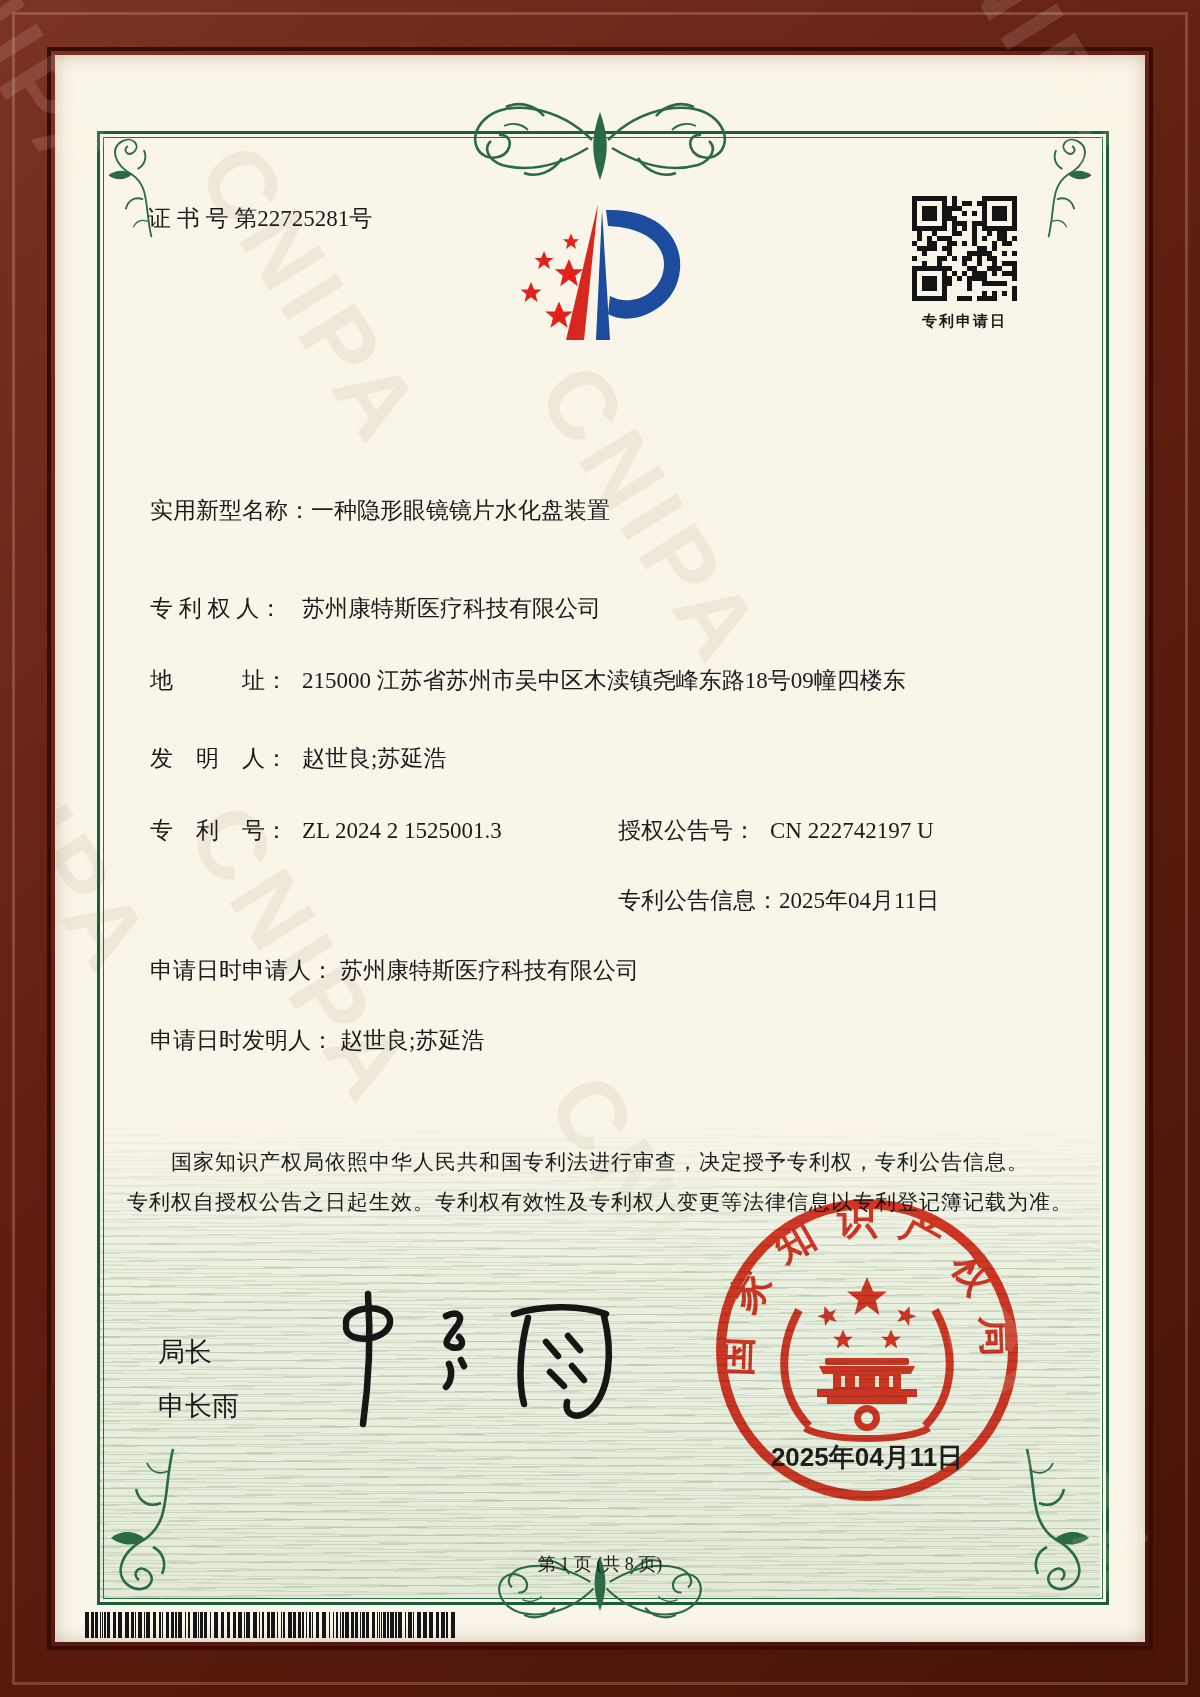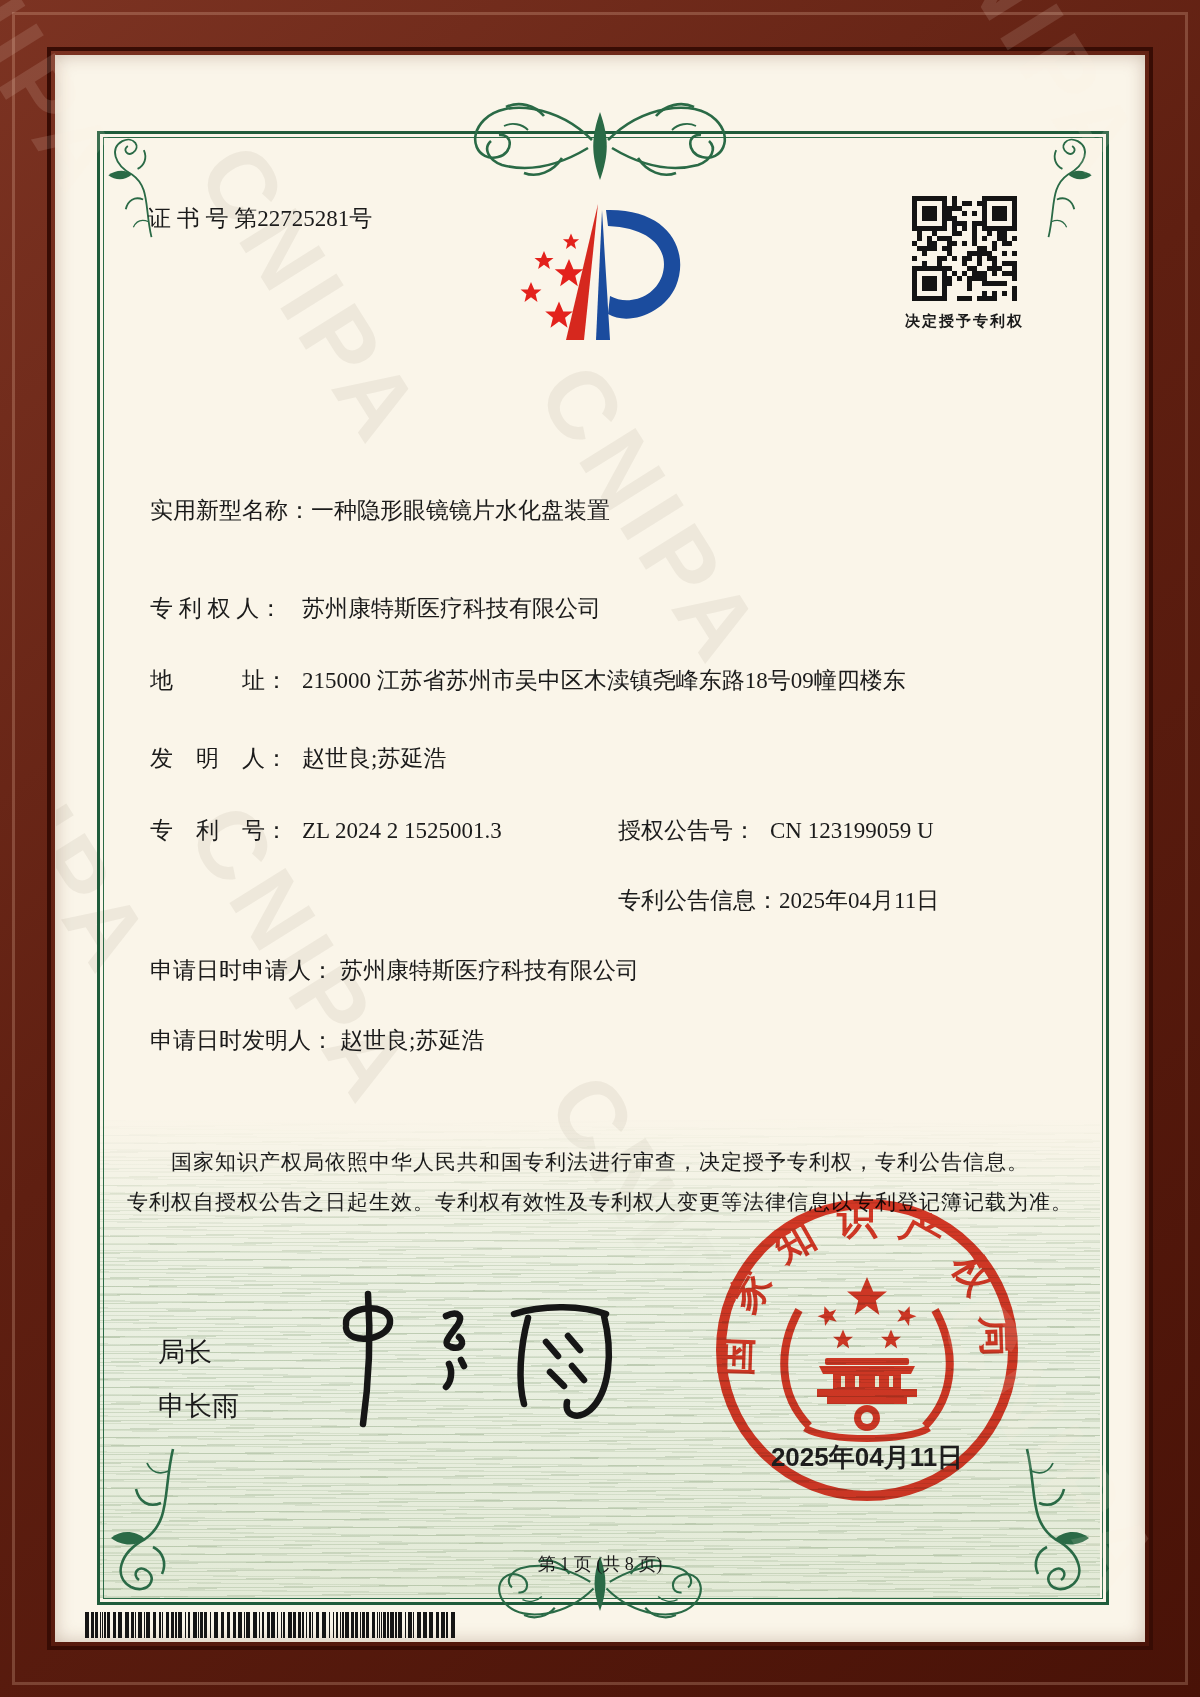--- a/index.html
+++ b/index.html
@@ -349,21 +349,21 @@
       <div style="left: 30px; top: 100px; width: 5px; height: 5px;"></div>
       <div style="left: 45px; top: 100px; width: 5px; height: 5px;"></div>
       <div style="left: 50px; top: 100px; width: 5px; height: 5px;"></div>
       <div style="left: 55px; top: 100px; width: 5px; height: 5px;"></div>
       <div style="left: 65px; top: 100px; width: 5px; height: 5px;"></div>
       <div style="left: 70px; top: 100px; width: 5px; height: 5px;"></div>
       <div style="left: 75px; top: 100px; width: 5px; height: 5px;"></div>
       <div style="left: 80px; top: 100px; width: 5px; height: 5px;"></div>
       <div style="left: 100px; top: 100px; width: 5px; height: 5px;"></div>
     </div>
-  <div class="qr-cap">决定授予专利权</div>
+  <div class="qr-cap">专利申请日</div>
 
 
   <div class="row" style="top:494px">
     <span class="lbl">实用新型名称：</span>
     <span class="val">一种隐形眼镜镜片水化盘装置</span>
   </div>
   <div class="row" style="top:592px">
     <span class="lbl">专 利 权 人：</span>
     <span class="val">苏州康特斯医疗科技有限公司</span>
   </div>
@@ -374,21 +374,21 @@
   <div class="row" style="top:742px">
     <span class="lbl">发　明　人：</span>
     <span class="val">赵世良;苏延浩</span>
   </div>
   <div class="row" style="top:814px">
     <span class="lbl">专　利　号：</span>
     <span class="val">ZL 2024 2 1525001.3</span>
   </div>
   <div class="row row-r" style="top:814px">
     <span class="lbl">授权公告号：</span>
-    <span class="val">CN 123199059 U</span>
+    <span class="val">CN 222742197 U</span>
   </div>
   <div class="row row-r" style="top:884px">
     <span class="lbl">专利公告信息：</span>
     <span class="val">2025年04月11日</span>
   </div>
   <div class="row" style="top:954px">
     <span class="lbl lbl-w">申请日时申请人：</span>
     <span class="val">苏州康特斯医疗科技有限公司</span>
   </div>
   <div class="row" style="top:1024px">

